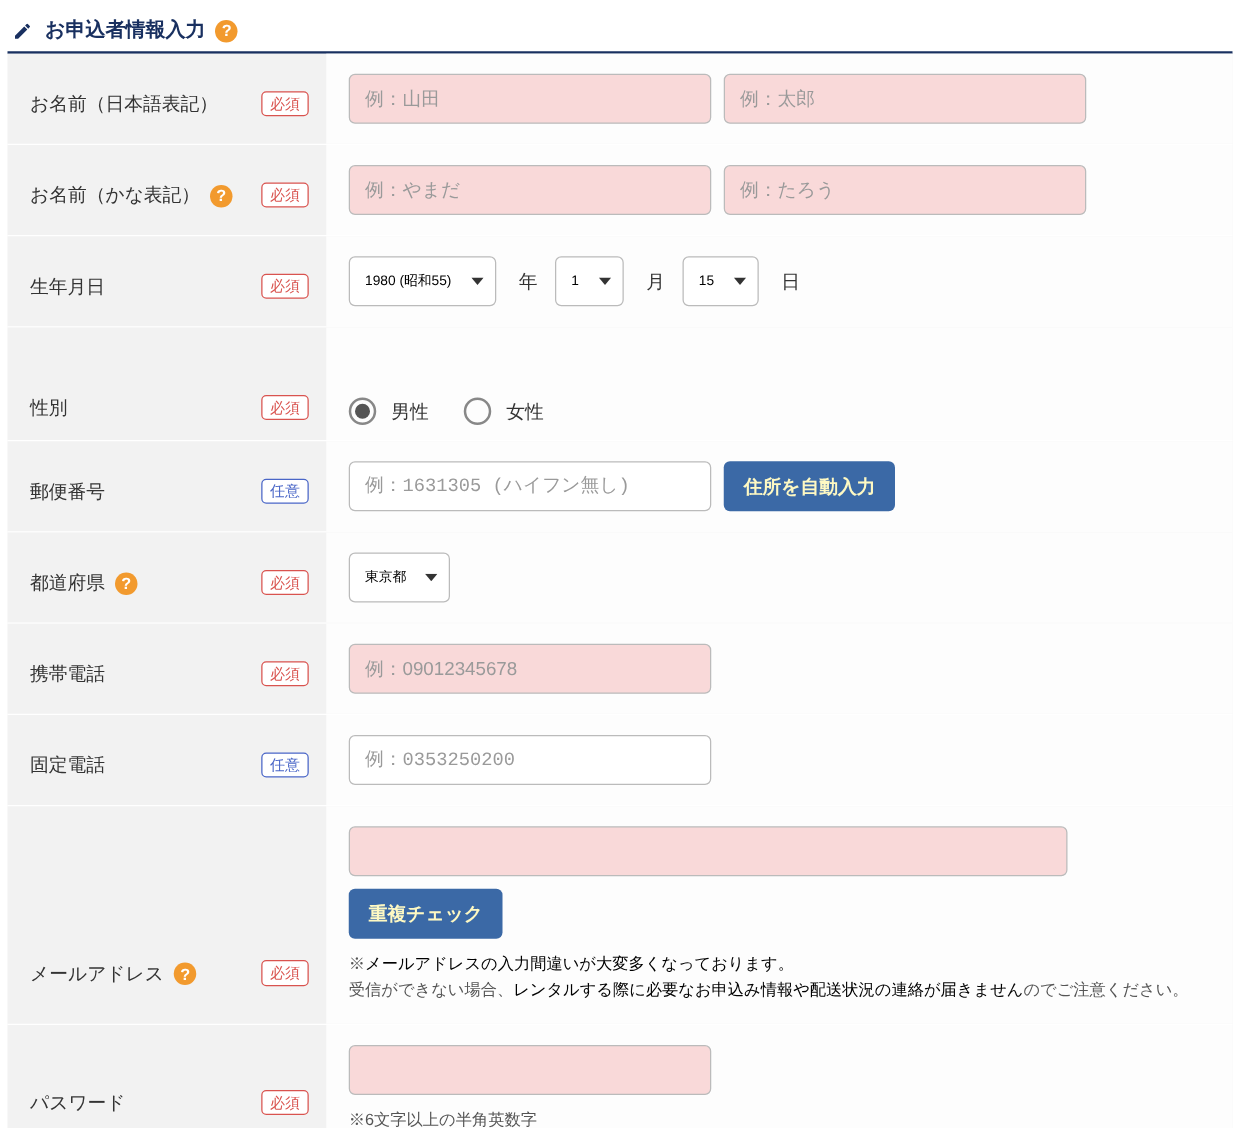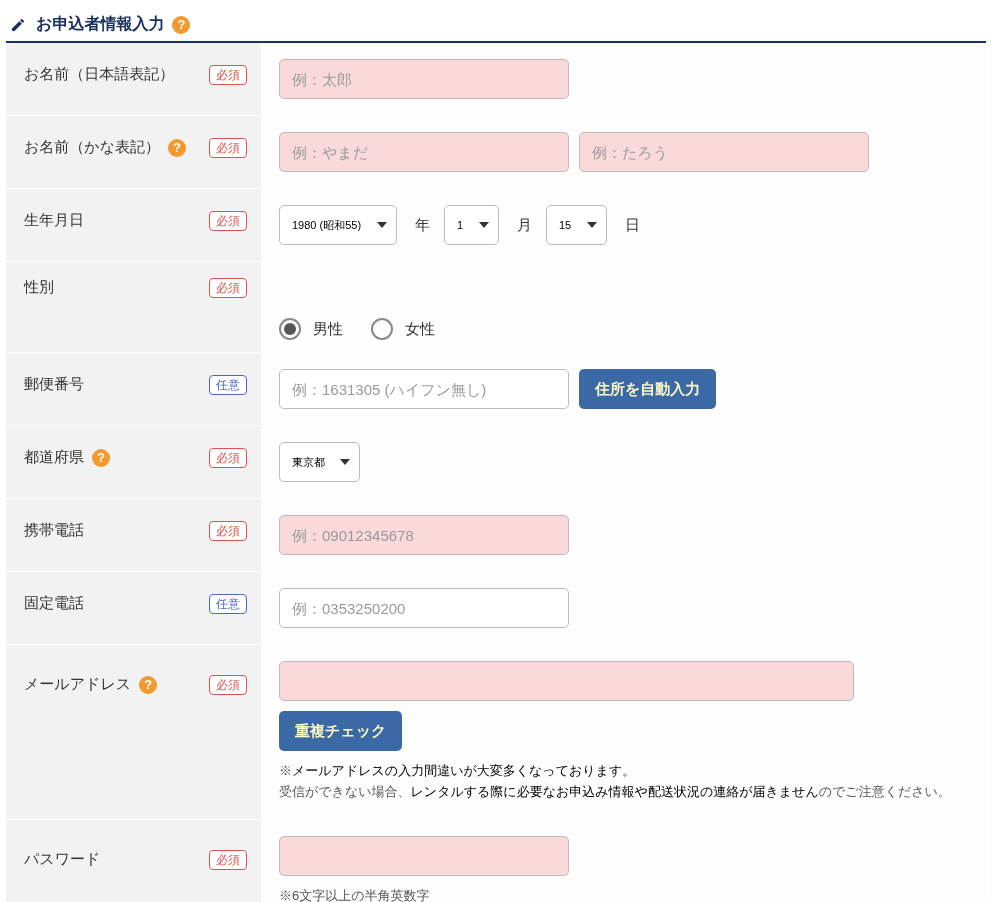--- a/index.html
+++ b/index.html
@@ -46,21 +46,21 @@
     }
     .form-row {
       display: flex;
       border-bottom: 1px solid #fff;
       background: #f2f2f2;
     }
     .label-cell {
       width: 255px;
       min-width: 255px;
       display: flex;
-      align-items: flex-start;
+      align-items: flex-end;
       justify-content: space-between;
       padding: 22px 14px 22px 18px;
     }
     .label-cell.tall { padding-top: 30px; padding-bottom: 30px; }
     .label-text {
       display: inline-flex;
       align-items: center;
       font-size: 15px;
       color: #333;
     }
@@ -90,21 +90,21 @@
       height: 40px;
       border: 1px solid #bbb;
       border-radius: 5px;
       padding: 0 12px;
       font-size: 15px;
       color: #333;
       outline: none;
     }
     .text-input::placeholder { color: #9a9a9a; }
     .text-input.pink { background: #f9d9d9; }
-    .text-input.white { background: #fff; }
+    .text-input.white { background: #fff; font-family: Liberation Mono, monospace; }
     .w-name { width: 290px; }
     .w-post { width: 290px; }
     .w-phone { width: 290px; }
     .w-email { width: 575px; }
     .w-pass { width: 290px; }
     .w-full { width: 290px; }
 
     .select-wrap {
       position: relative;
       display: inline-flex;
@@ -170,20 +170,21 @@
 </div>
 
 <div class="form-table">
 
   <div class="form-row">
     <div class="label-cell">
       <span class="label-text">お名前（日本語表記）</span>
       <span class="badge required">必須</span>
     </div>
     <div class="input-cell">
+      <input class="text-input pink w-name" placeholder="例：山田" style="">
       <input class="text-input pink w-name" placeholder="例：太郎" style="">
     </div>
   </div>
 
   <div class="form-row">
     <div class="label-cell">
       <span class="label-text">
         <span>お名前（かな表記）</span>
         <span class="help-icon">?</span>
       </span>

